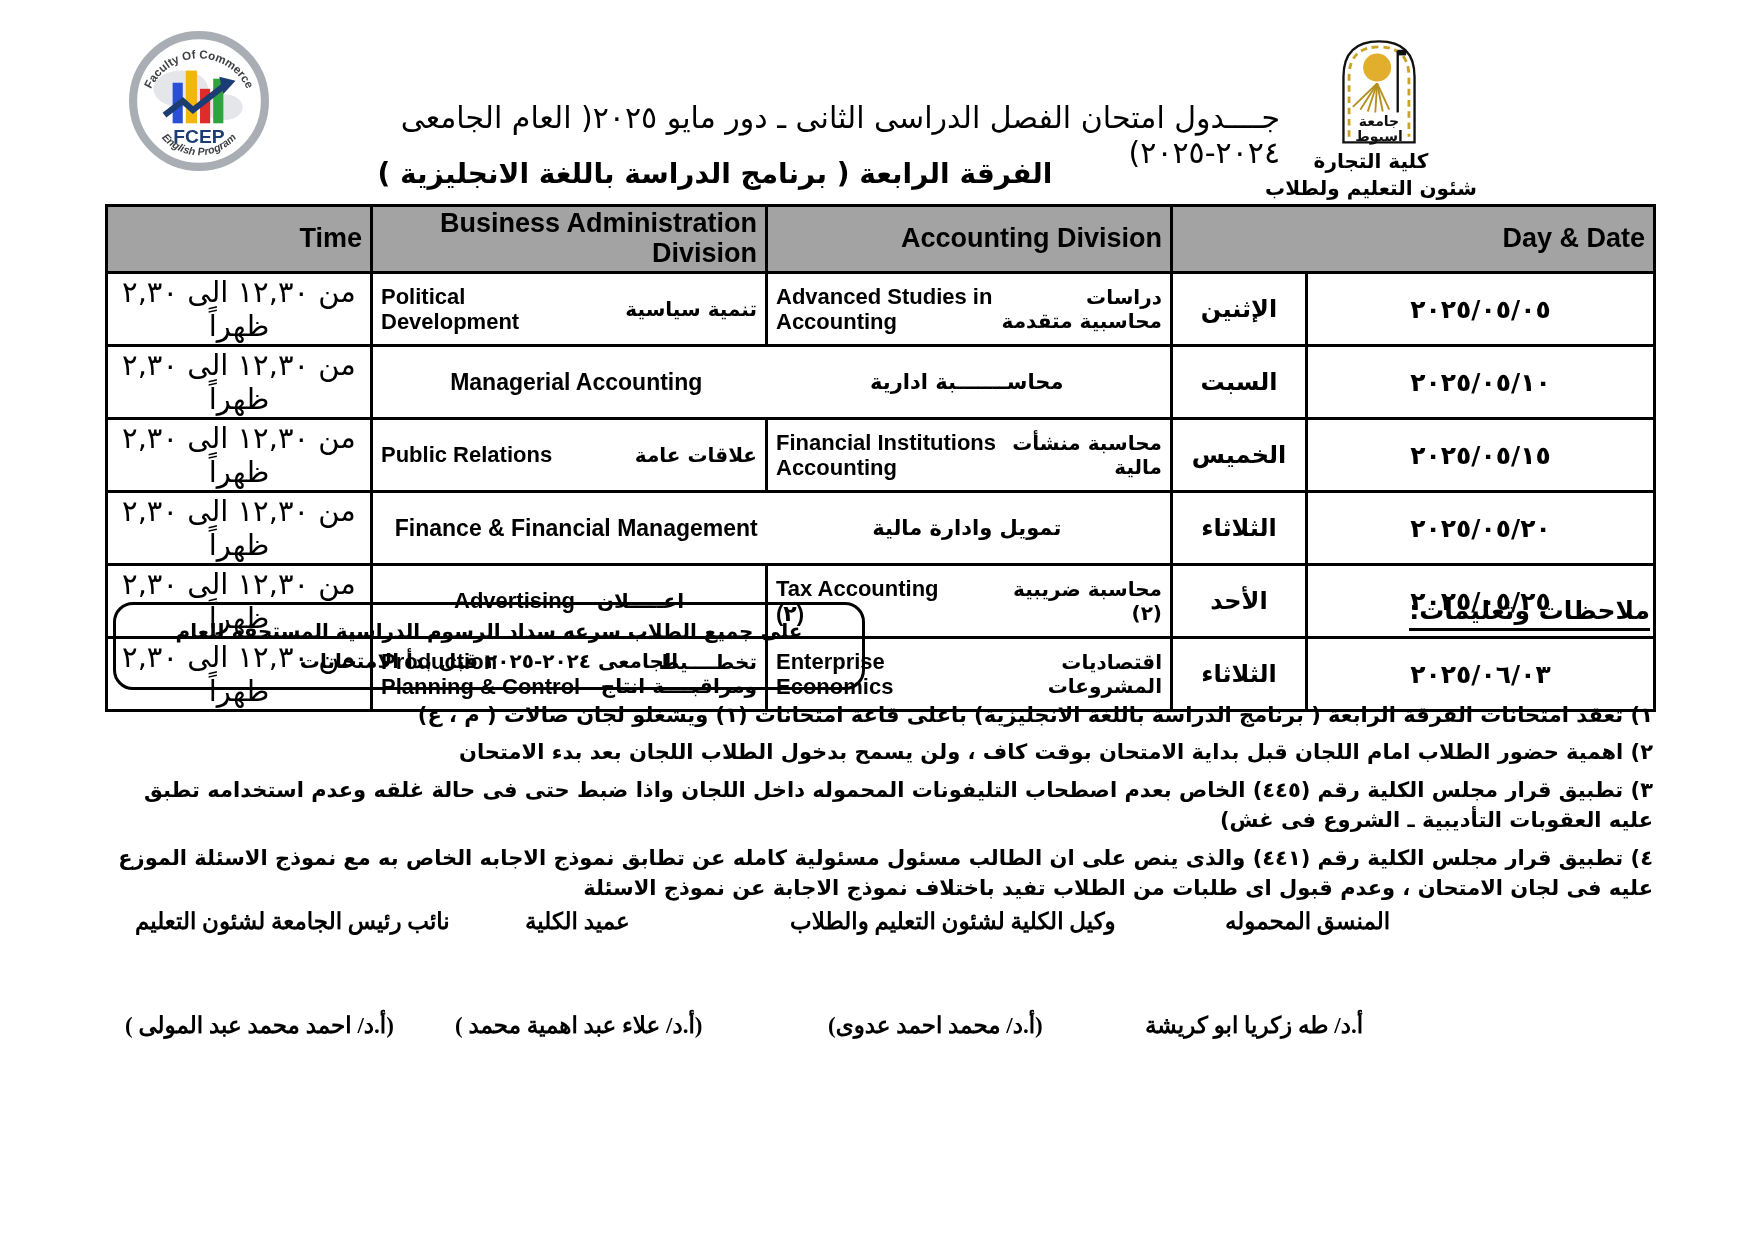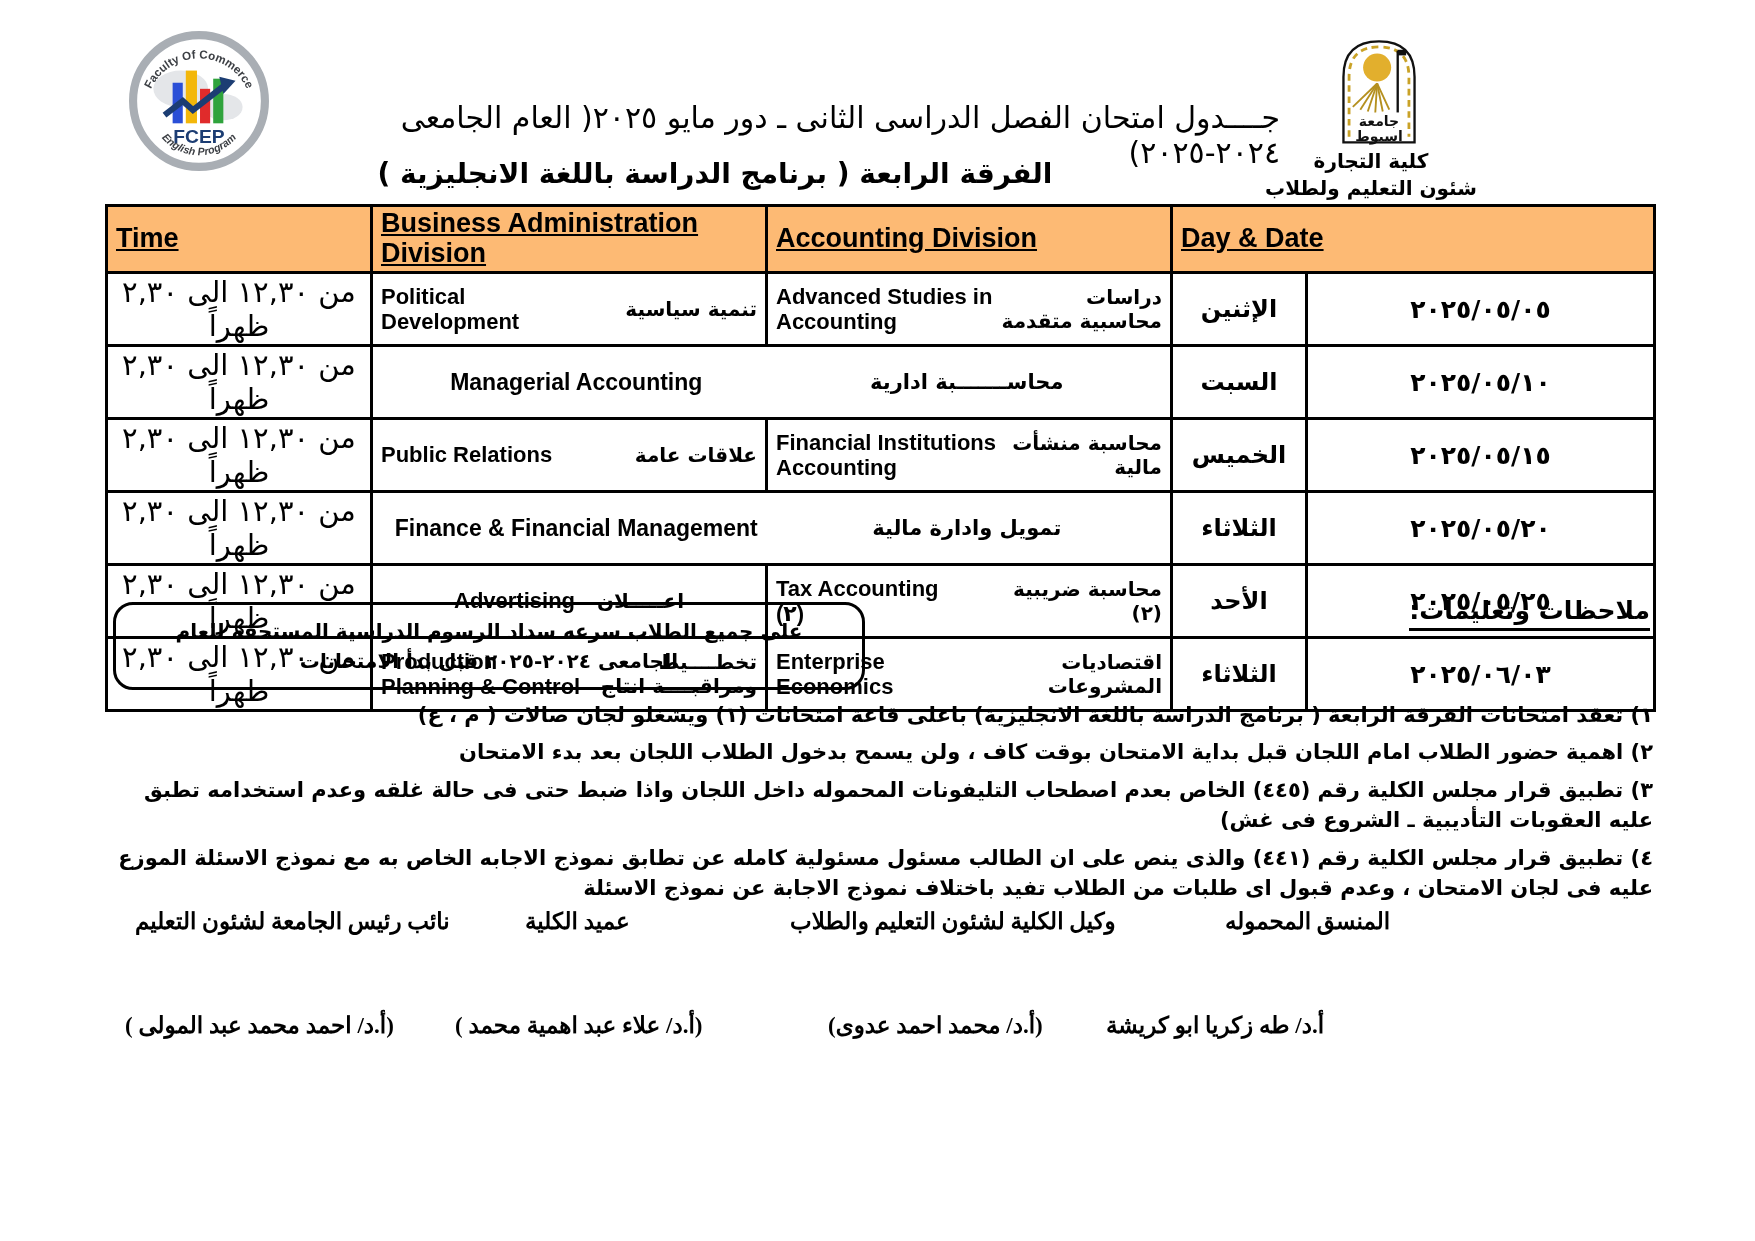--- a/index.html
+++ b/index.html
@@ -30,22 +30,22 @@
     text-align:center;font-size:20px;font-weight:bold;line-height:1.35;
     font-family:"DejaVu Sans",sans-serif;direction:rtl;
   }
   
   table.sched{
     position:absolute;left:105px;top:204px;
     width:1548px;border-collapse:collapse;table-layout:fixed;
   }
   table.sched th,table.sched td{border:3px solid #000;padding:1px 8px;overflow:hidden;}
   table.sched th{
-    background:#fdba74;font-size:27px;font-weight:bold;text-align:left;
-    line-height:1.1;height:62px;text-decoration:underline;
+    background:#a3a3a3;font-size:27px;font-weight:bold;text-align:right;
+    line-height:1.1;height:62px;
   }
   td.time{
     text-align:center;font-size:29px;direction:rtl;
     font-family:"DejaVu Sans",sans-serif;
     margin-left:12px;
   }
   .pair{display:flex;justify-content:space-between;align-items:center;width:100%;}
   .pair.center{justify-content:center;gap:22px;}
   .pair .en{
     direction:ltr;text-align:left;font-weight:bold;font-size:22px;line-height:1.15;
@@ -93,21 +93,21 @@
   .notes-list .note{margin-bottom:7px;}
   
   .sig,.nam{
     position:absolute;white-space:nowrap;direction:rtl;
     font-size:23px;font-weight:bold;
     font-family:Liberation Serif, serif;
   }
   .sig{top:908px;}
   .nam{top:1012px;}
   .sig-0{left:1225px;} .sig-1{left:790px;} .sig-2{left:525px;} .sig-3{left:135px;}
-  .nam-0{left:1106px;} .nam-1{left:828px;} .nam-2{left:455px;} .nam-3{left:125px;}
+  .nam-0{left:1145px;} .nam-1{left:828px;} .nam-2{left:455px;} .nam-3{left:125px;}
 </style>
 </head>
 <body>
 
 <div class="page">
 
   <svg class="fcep-logo" viewBox="0 0 140 140">
     <circle cx="70" cy="70" r="65" fill="#ffffff" stroke="#a9aeb4" stroke-width="8"></circle>
     <ellipse cx="52" cy="58" rx="27" ry="18" fill="#e4e6e9"></ellipse>
     <ellipse cx="94" cy="76" rx="19" ry="13" fill="#e4e6e9"></ellipse>

